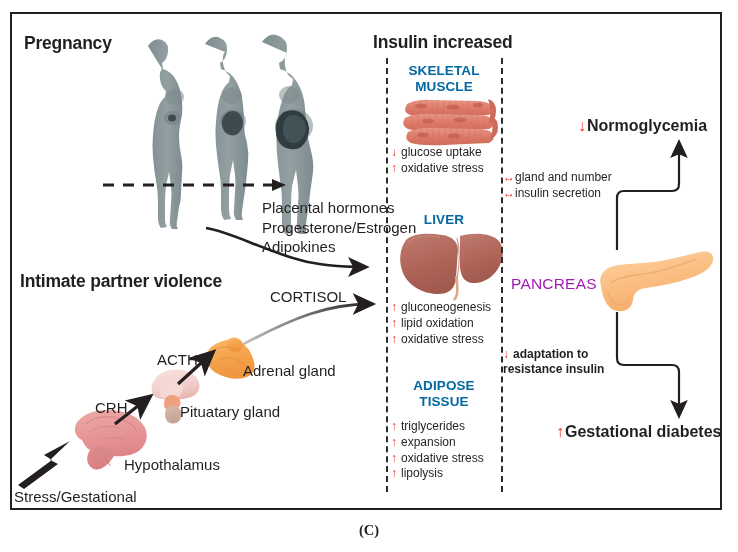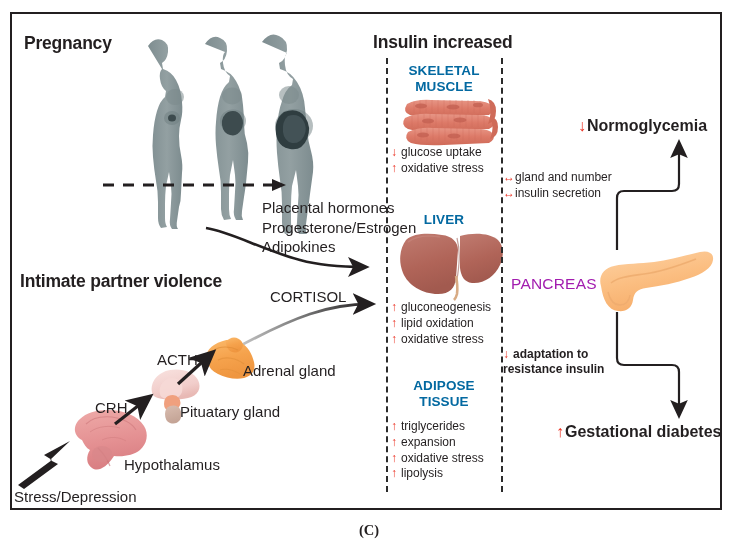--- a/index.html
+++ b/index.html
@@ -355,21 +355,21 @@
   <div class="abs plain" style="left:157px; top:350px;">ACTH</div>
 
   <div class="abs plain" style="left:95px; top:398px;">CRH</div>
 
   <div class="abs plain" style="left:243px; top:361px;">Adrenal gland</div>
 
   <div class="abs plain" style="left:180px; top:402px;">Pituatary gland</div>
 
   <div class="abs plain" style="left:124px; top:455px;">Hypothalamus</div>
 
-  <div class="abs plain" style="left:14px; top:487px;">Stress/Depression</div>
+  <div class="abs plain" style="left:14px; top:487px;">Stress/Gestational</div>
 
   <div class="abs organ-title" style="left:394px; top:63px; width:100px;">
     <div>SKELETAL</div>
     <div>MUSCLE</div>
   </div>
   <div class="abs chg" style="left:391px; top:145px;">
     <div>
       <span class="ar">↓</span><span>glucose uptake</span>
     </div>
     <div>

